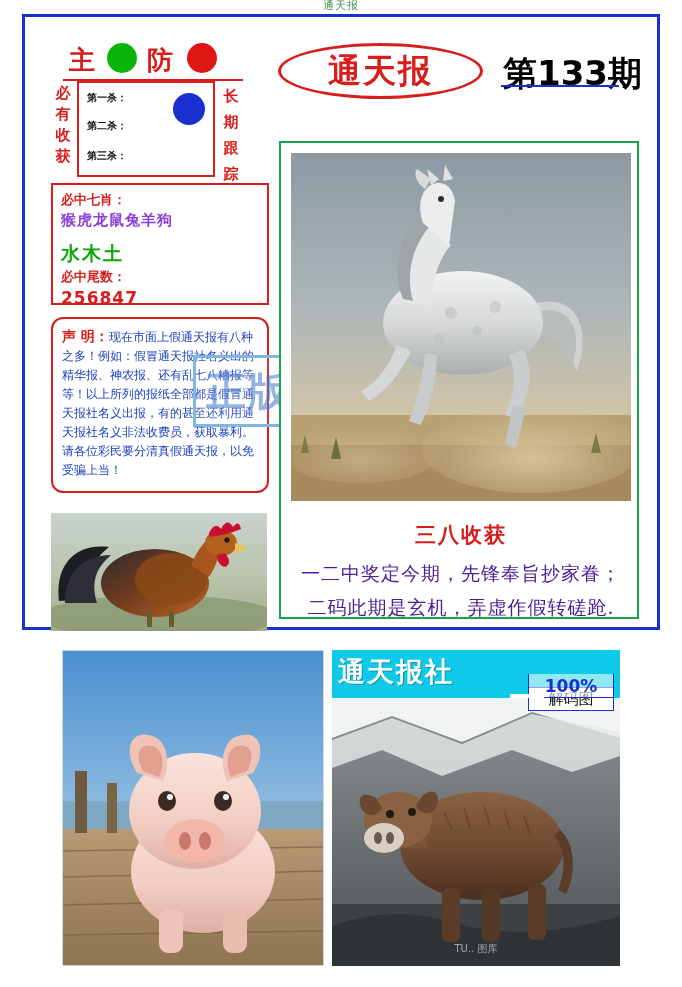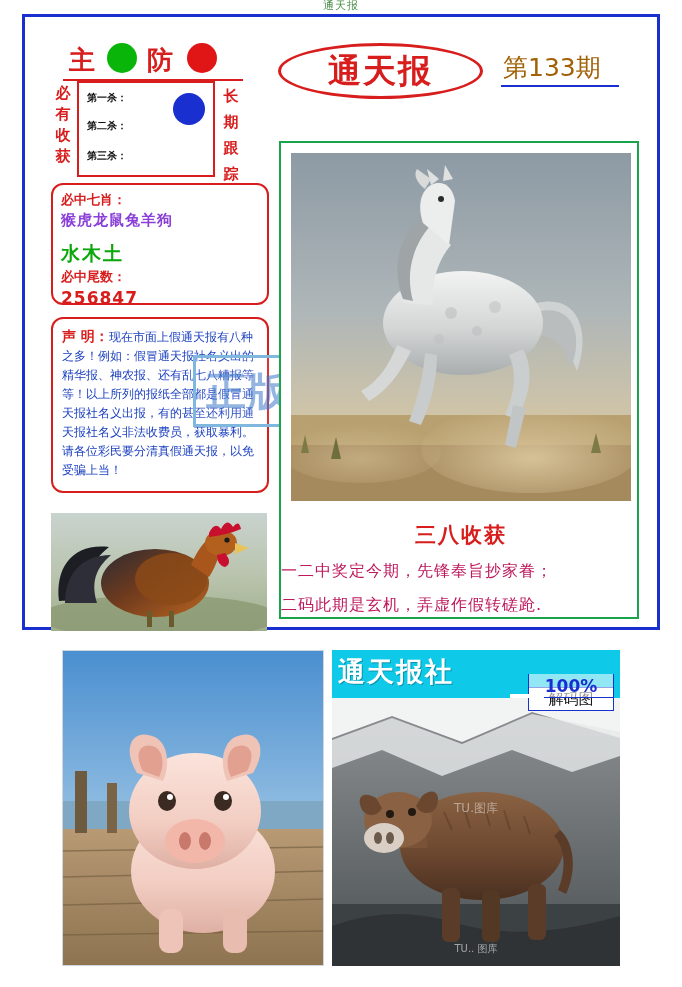--- a/index.html
+++ b/index.html
@@ -67,21 +67,21 @@
     border-radius: 50%;
     display: flex; align-items: center; justify-content: center;
   }
   .title-oval span {
     font-size: 33px; font-weight: bold; color: #d81d1d;
     font-family: "DejaVu Serif", serif;
     letter-spacing: 2px;
   }
   .issue {
     position: absolute; top: 34px; left: 478px;
-    font-size: 25px; font-weight: normal; color: #a16207;
+    font-size: 34px; font-weight: bold; color: #000000;
     font-family: "DejaVu Sans", sans-serif;
   }
   .issue-underline {
     position: absolute; top: 68px; left: 476px;
     width: 118px; height: 2px; background: #1a2fd0;
   }
   
   .vleft {
     position: absolute; top: 66px; left: 28px;
     width: 20px;
@@ -113,21 +113,21 @@
   .bluedot {
     position: absolute; left: 148px; top: 76px;
     width: 32px; height: 32px; border-radius: 50%;
     background: #1a2fd0;
   }
   
   .infobox {
     position: absolute; top: 166px; left: 26px;
     width: 218px; height: 122px;
     border: 2px solid #d81d1d;
-    border-radius: 12px;
+    border-radius: 0;
     padding: 5px 8px;
   }
   .ib-lab {
     font-size: 13px; color: #d81d1d; font-weight: bold;
     font-family: "DejaVu Sans", sans-serif;
     margin-top: 1px;
   }
   .ib-val-zodiac {
     font-size: 15px; color: #8a3fd8; font-weight: bold;
     font-family: "DejaVu Sans", sans-serif;
@@ -195,21 +195,22 @@
   }
   .verse-title {
     position: absolute; top: 378px; left: 0; width: 360px;
     text-align: center;
     font-size: 21px; font-weight: bold; color: #d81d1d;
     font-family: "DejaVu Serif", serif;
     letter-spacing: 2px;
   }
   .verse-line {
     position: absolute; left: 0; width: 360px;
-    font-size: 16px; color: #be185d;
+    text-align: center;
+    font-size: 19px; color: #4c1d95;
     font-family: "DejaVu Serif", serif;
     letter-spacing: 1px;
   }
   .vl1 { top: 418px; }
   .vl2 { top: 452px; }
   
   .pig {
     position: absolute; top: 650px; left: 62px;
     width: 262px; height: 316px;
     overflow: hidden;
@@ -524,17 +525,16 @@
           <line x1="152" y1="108" x2="158" y2="128"></line>
           <line x1="172" y1="112" x2="178" y2="132"></line>
           <line x1="192" y1="118" x2="198" y2="136"></line>
         </g>
       </svg>
     </div>
     <div class="cow-brand">通天报社</div>
     <div class="cow-badge">解码图</div>
     <div class="cow-pct">100%</div>
     <div class="cow-dash"></div>
-    <div class="cow-wm2">TU.图库</div>
     <div class="cow-wm">TU.. 图库</div>
   </div>
 
 </div>
 
 </body></html>

